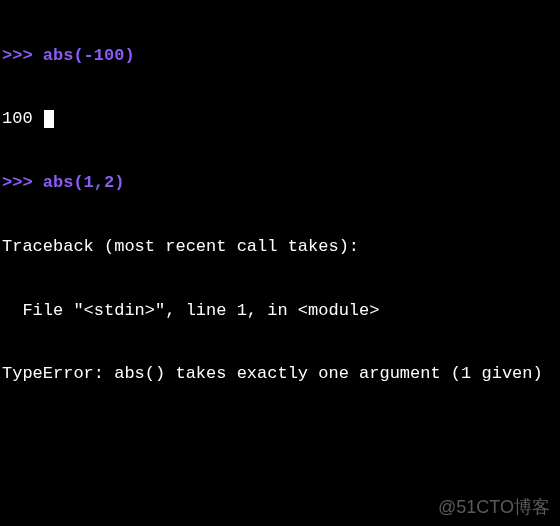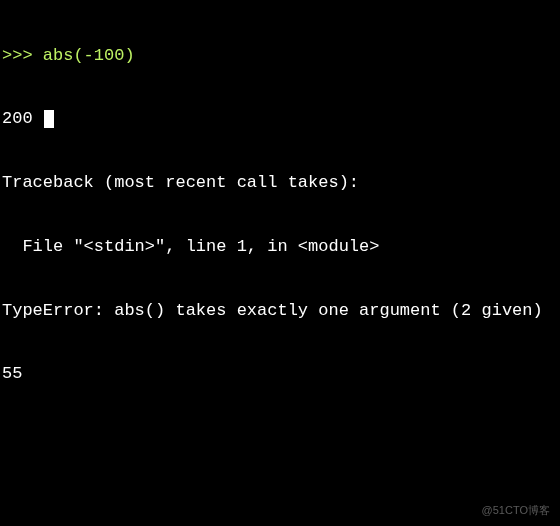--- a/index.html
+++ b/index.html
@@ -20,52 +20,53 @@
       padding: 2px 0 0 2px;
     }
     .terminal {
       white-space: pre;
     }
     .line {
       display: block;
       min-height: 1.25em;
     }
     .prompt {
-      color: #bef264;
+      color: #8b5cf6;
+      font-weight: bold;
     }
     .output {
       color: #ffffff;
     }
     .cursor {
       display: inline-block;
       width: 10px;
       height: 18px;
       background: #ffffff;
       vertical-align: text-bottom;
       margin-left: 1px;
     }
     .watermark {
       position: absolute;
       bottom: 8px;
       right: 10px;
       color: #5a5a5a;
-      font-size: 11px;
+      font-size: 18px;
       font-family: sans-serif;
     }
   </style>
 </head>
 <body>
 
 <div class="terminal">
   <span class="line prompt">&gt;&gt;&gt; abs(-100)</span>
-  <span class="line output"><span>200 </span><span class="cursor"></span></span>
+  <span class="line output"><span>100 </span><span class="cursor"></span></span>
+  <span class="line prompt">&gt;&gt;&gt; abs(1,2)</span>
   <span class="line output">Traceback (most recent call takes):</span>
   <span class="line output">  File "&lt;stdin&gt;", line 1, in &lt;module&gt;</span>
-  <span class="line output">TypeError: abs() takes exactly one argument (2 given)</span>
-  <span class="line output">55</span>
+  <span class="line output">TypeError: abs() takes exactly one argument (1 given)</span>
   
   
   
   
   
   
   
   
   
   

